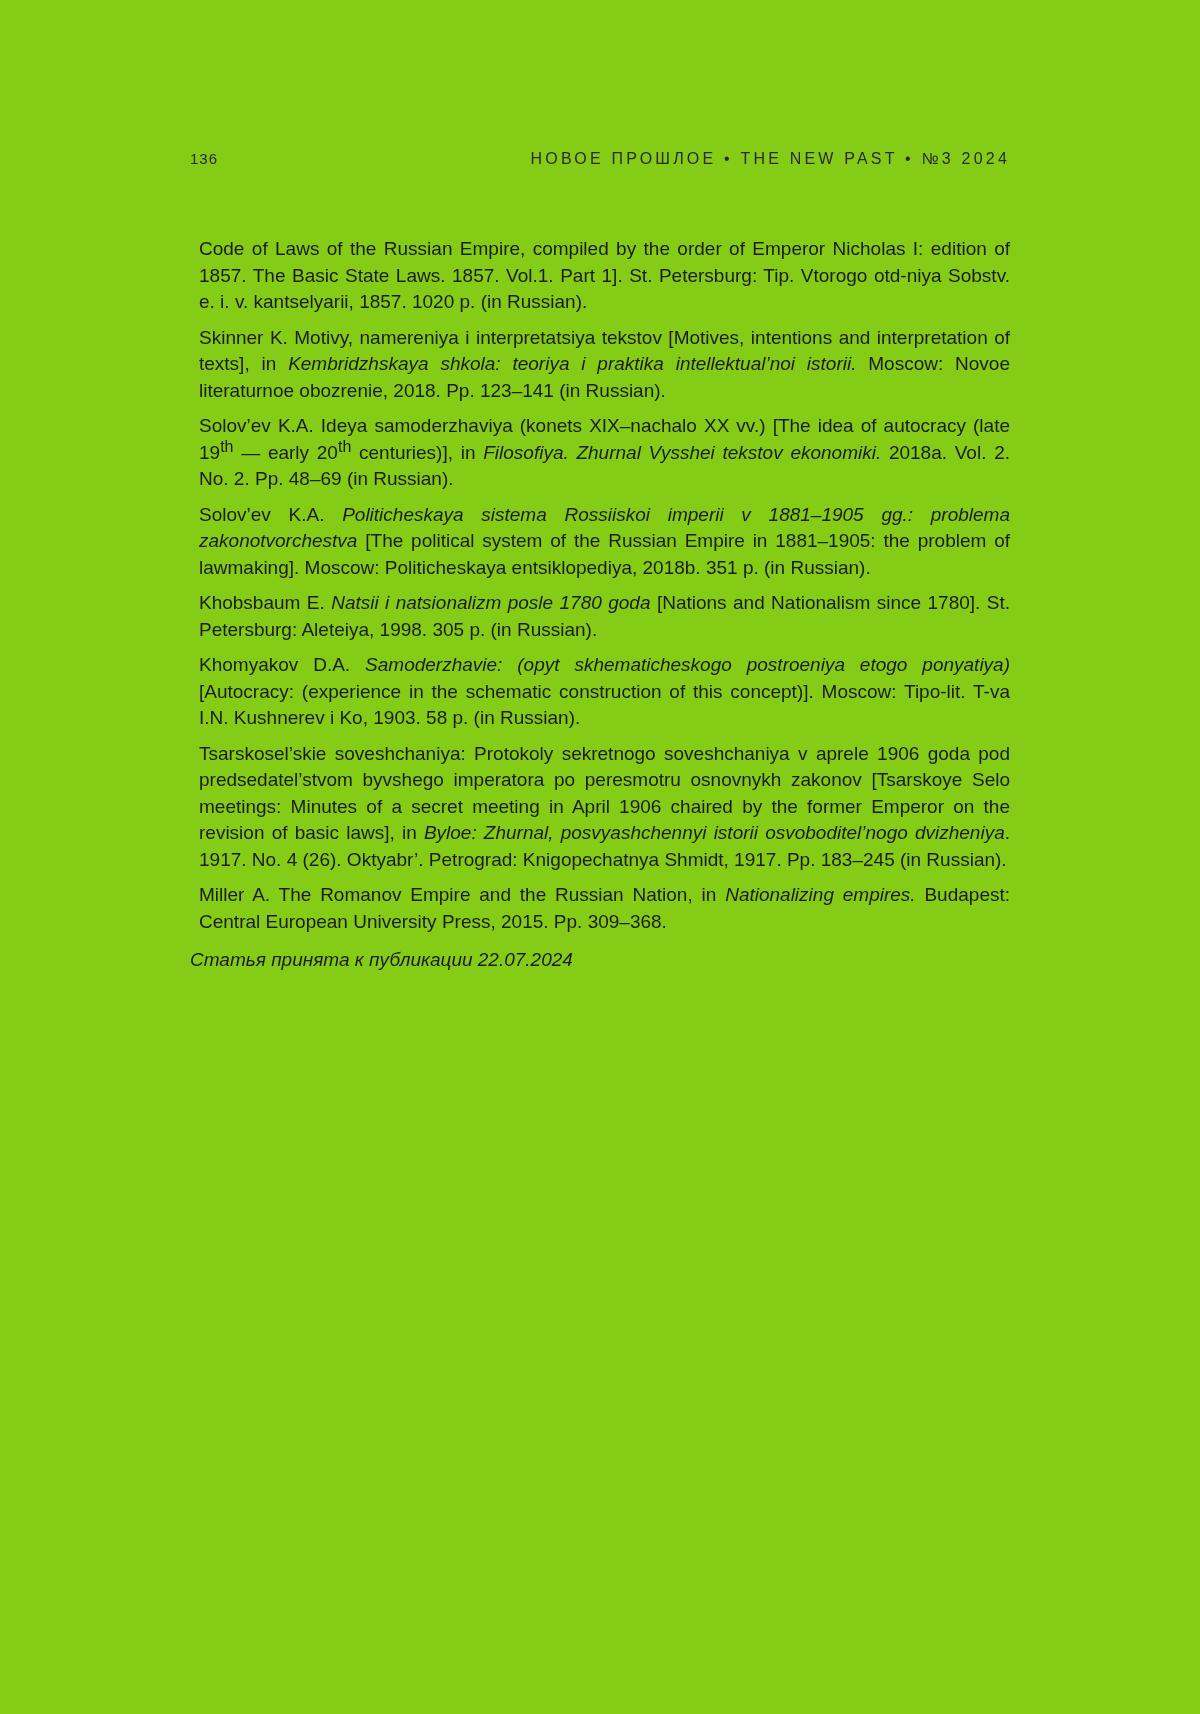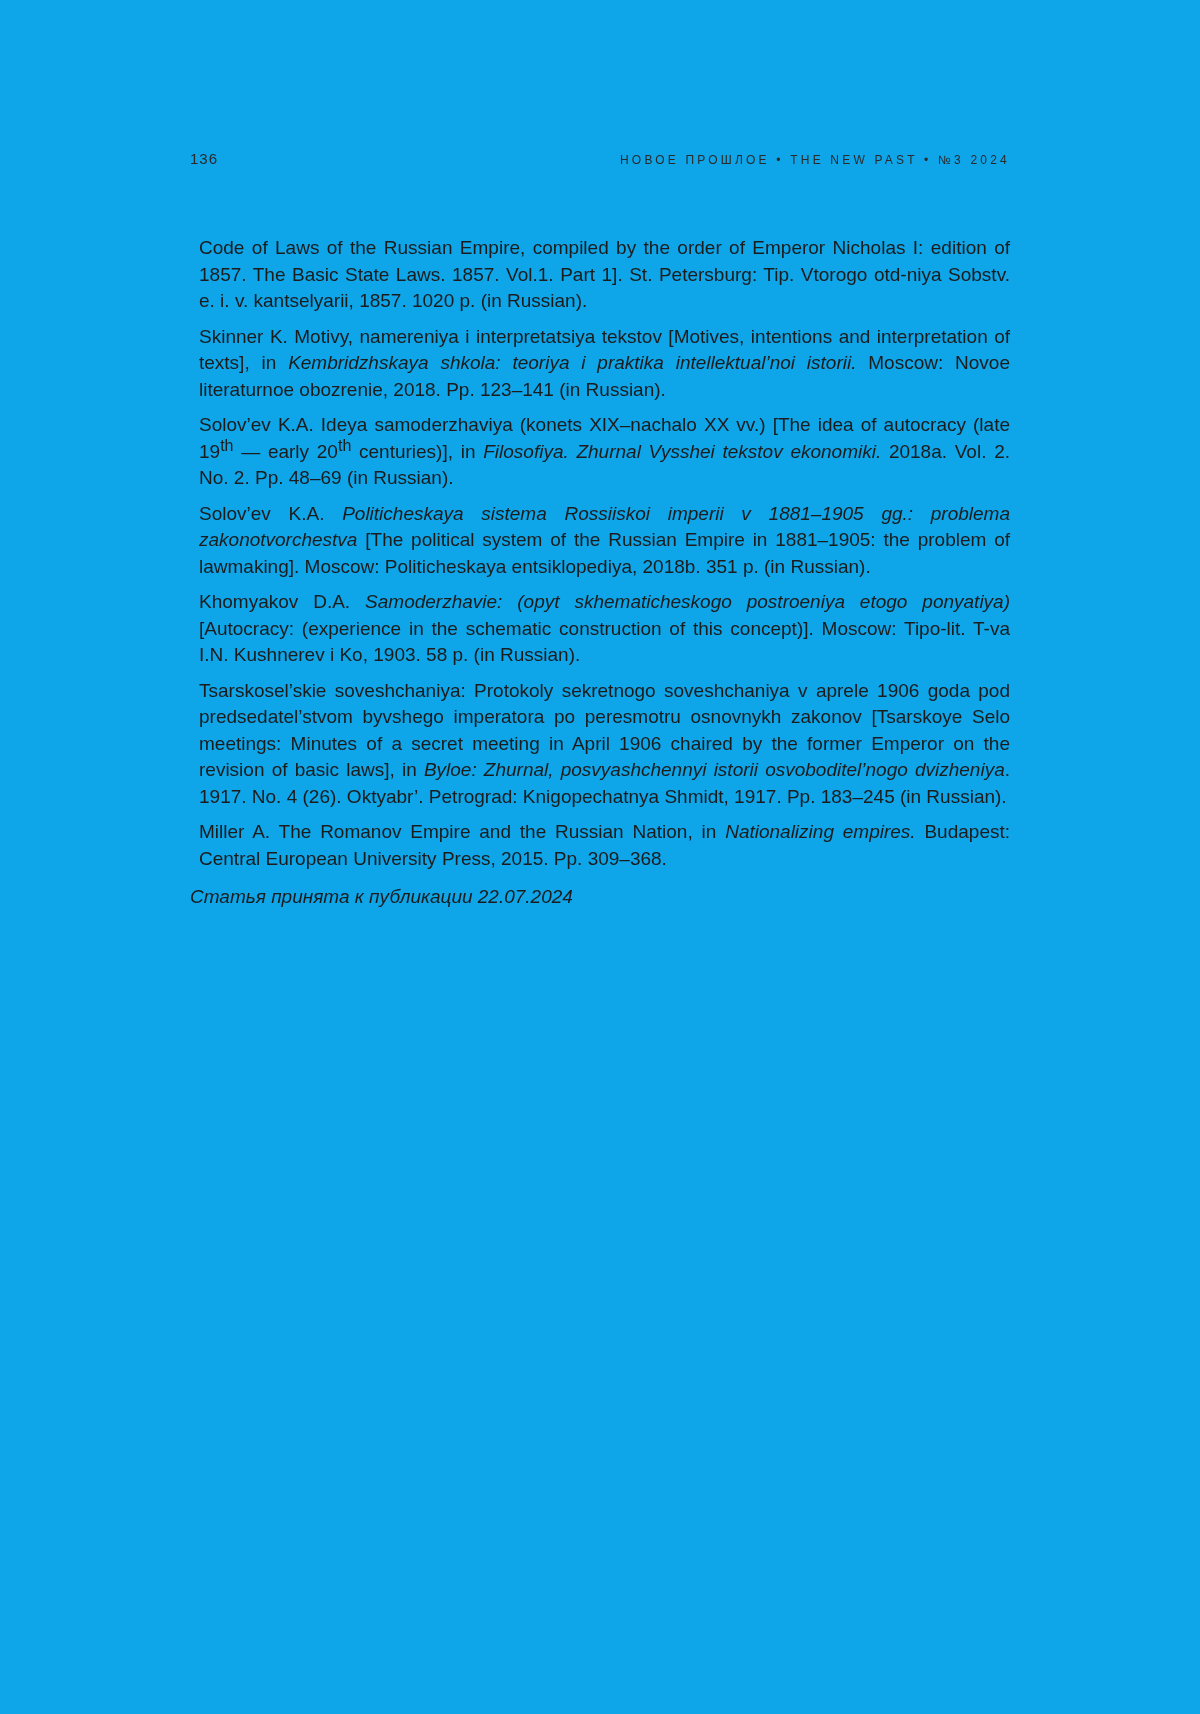--- a/index.html
+++ b/index.html
@@ -5,40 +5,40 @@
   html, body {
     margin: 0;
     padding: 0;
     background: #ffffff;
   }
   .page {
     position: relative;
     width: 1200px;
     height: 1714px;
     margin: 0 auto;
-    background: #0ea5e9;
+    background: #84cc16;
     box-sizing: border-box;
     padding: 150px 190px 0 190px;
     font-family: "Liberation Sans", "DejaVu Sans", sans-serif;
     color: #1c1c1c;
     overflow: hidden;
   }
   .page-header {
     display: flex;
     justify-content: space-between;
     align-items: baseline;
     margin-bottom: 68px;
   }
   .page-number {
     font-size: 15px;
     letter-spacing: 1px;
     color: #2a2a2a;
   }
   .journal-title {
-    font-size: 12px;
+    font-size: 16px;
     letter-spacing: 3.2px;
     color: #2a2a2a;
     font-weight: 500;
     white-space: nowrap;
   }
   .references {
     font-size: 19px;
     line-height: 26.5px;
     text-align: justify;
   }
@@ -70,20 +70,21 @@
   <div class="page-header">
     <span class="page-number">136</span>
     <span class="journal-title">НОВОЕ ПРОШЛОЕ • THE NEW PAST • №3 2024</span>
   </div>
 
   <div class="references">
       <p><span>Code of Laws of the Russian Empire, compiled by the order of Emperor Nicholas I: edition of 1857. The Basic State Laws. 1857. Vol.1. Part 1]. St. Petersburg: Tip. Vtorogo otd-niya Sobstv. e. i. v. kantselyarii, 1857. 1020 p. (in Russian).</span></p>
       <p><span>Skinner K. Motivy, namereniya i interpretatsiya tekstov [Motives, intentions and interpretation of texts], in </span><em>Kembridzhskaya shkola: teoriya i praktika intellektual’noi istorii.</em><span> Moscow: Novoe literaturnoe obozrenie, 2018. Pp. 123–141 (in Russian).</span></p>
       <p><span>Solov’ev K.A. Ideya samoderzhaviya (konets XIX–nachalo XX vv.) [The idea of autocracy (late 19</span><sup>th</sup><span> — early 20</span><sup>th</sup><span> centuries)], in </span><em>Filosofiya. Zhurnal Vysshei tekstov ekonomiki.</em><span> 2018a. Vol. 2. No. 2. Pp. 48–69 (in Russian).</span></p>
       <p><span>Solov’ev K.A. </span><em>Politicheskaya sistema Rossiiskoi imperii v 1881–1905 gg.: problema zakonotvorchestva</em><span> [The political system of the Russian Empire in 1881–1905: the problem of lawmaking]. Moscow: Politicheskaya entsiklopediya, 2018b. 351 p. (in Russian).</span></p>
+      <p><span>Khobsbaum E. </span><em>Natsii i natsionalizm posle 1780 goda</em><span> [Nations and Nationalism since 1780]. St. Petersburg: Aleteiya, 1998. 305 p. (in Russian).</span></p>
       <p><span>Khomyakov D.A. </span><em>Samoderzhavie: (opyt skhematicheskogo postroeniya etogo ponyatiya)</em><span> [Autocracy: (experience in the schematic construction of this concept)]. Moscow: Tipo-lit. T-va I.N. Kushnerev i Ko, 1903. 58 p. (in Russian).</span></p>
       <p><span>Tsarskosel’skie soveshchaniya: Protokoly sekretnogo soveshchaniya v aprele 1906 goda pod predsedatel’stvom byvshego imperatora po peresmotru osnovnykh zakonov [Tsarskoye Selo meetings: Minutes of a secret meeting in April 1906 chaired by the former Emperor on the revision of basic laws], in </span><em>Byloe: Zhurnal, posvyashchennyi istorii osvoboditel’nogo dvizheniya</em><span>. 1917. No. 4 (26). Oktyabr’. Petrograd: Knigopechatnya Shmidt, 1917. Pp. 183–245 (in Russian).</span></p>
       <p><span>Miller A. The Romanov Empire and the Russian Nation, in </span><em>Nationalizing empires.</em><span> Budapest: Central European University Press, 2015. Pp. 309–368.</span></p>
     </div>
 
   <div class="acceptance-note">Статья принята к публикации 22.07.2024</div>
 
 </div>
 
 </body></html>

